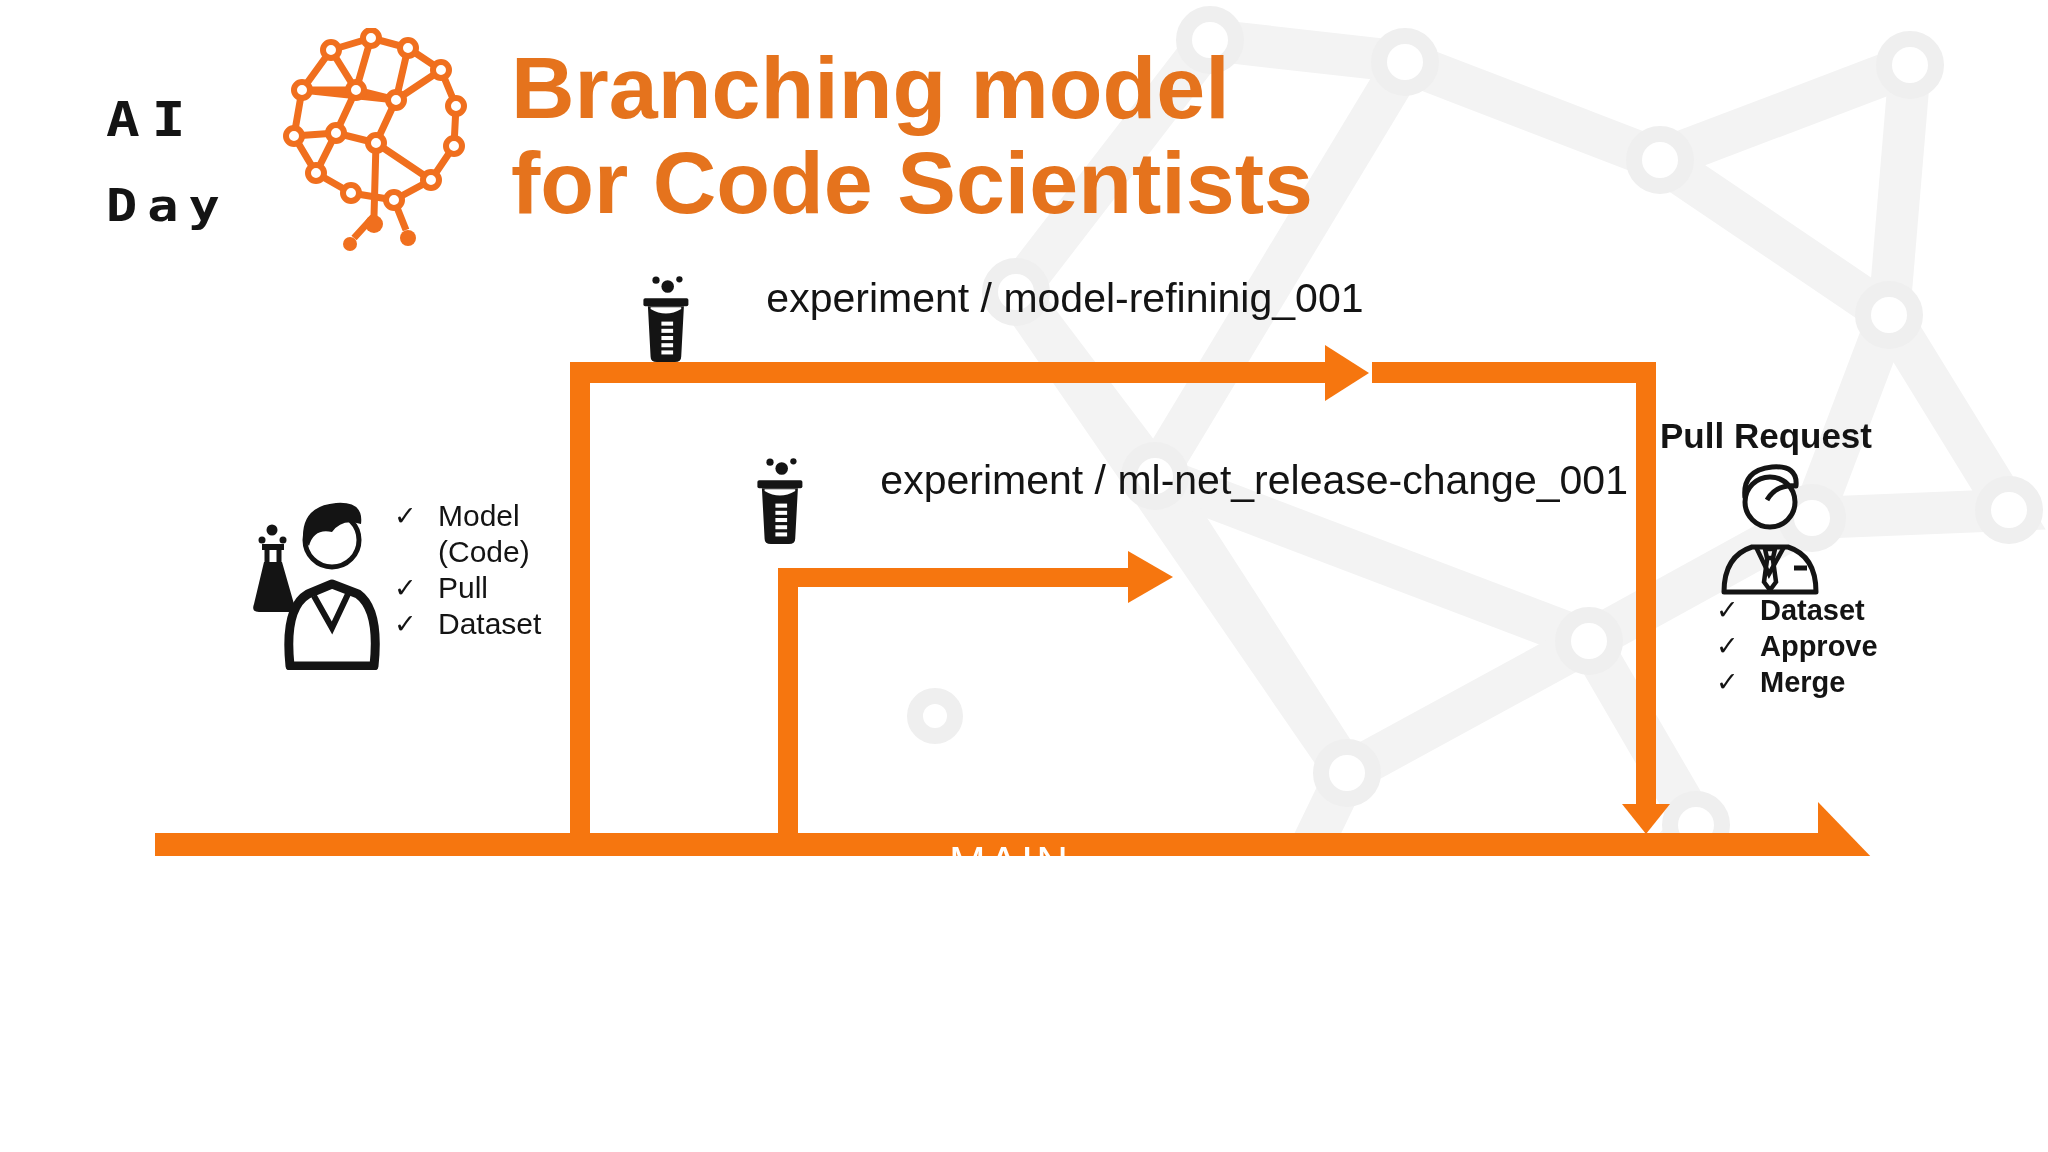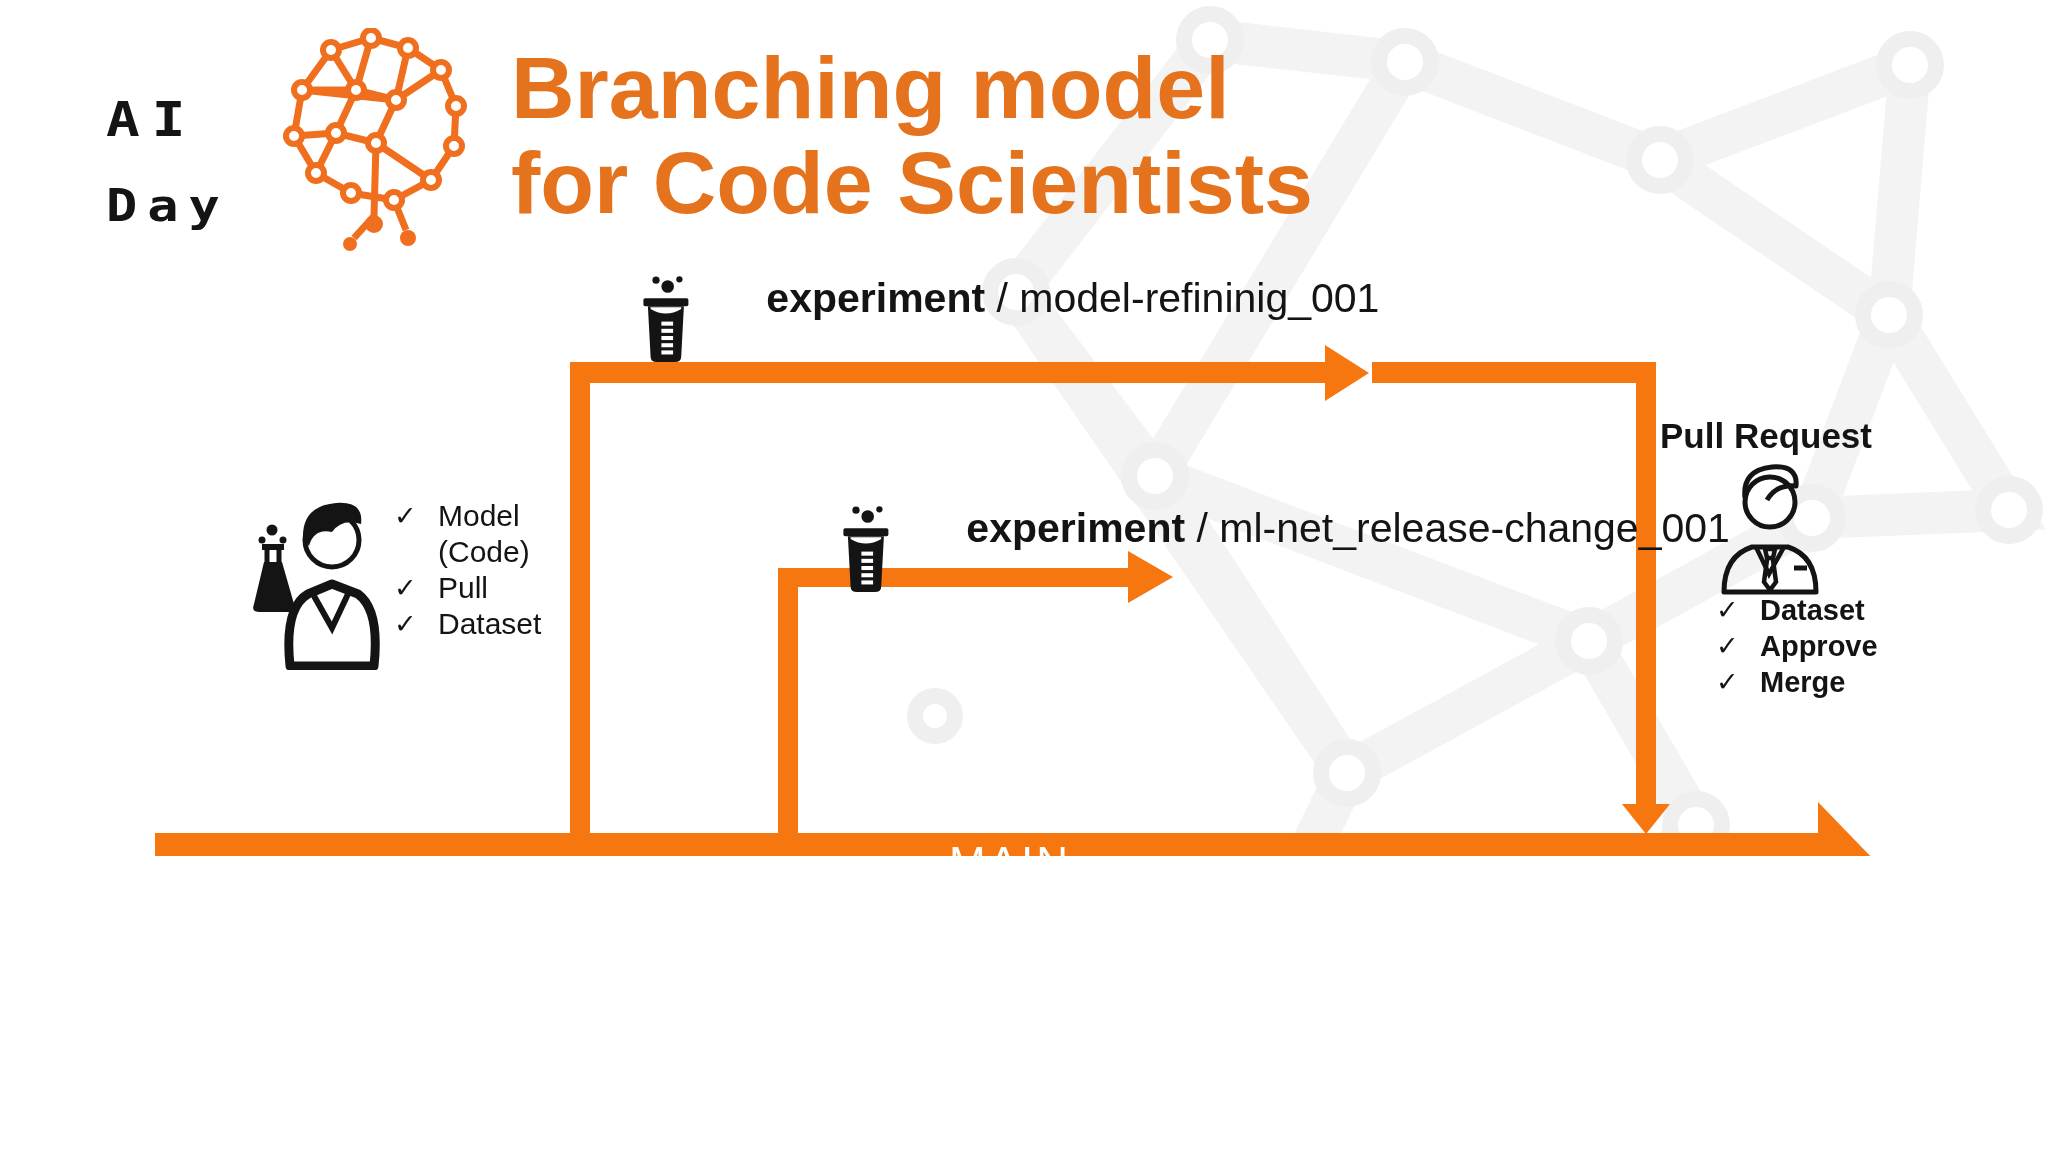--- a/index.html
+++ b/index.html
@@ -51,23 +51,23 @@
             border-top:26px solid transparent;border-bottom:26px solid transparent;}
   #main-bar{left:155px;top:833px;width:1663px;height:58px;}
   #main-arrow{left:1818px;top:802px;width:0;height:0;border-left:58px solid var(--arrow_orange);
               border-top:60px solid transparent;border-bottom:60px solid transparent;}
   #main-label{left:900px;top:838px;width:220px;text-align:center;font-size:44px;
               letter-spacing:3px;color:var(--main_label_color);}
 
   
   .branch-label{display:flex;align-items:flex-end;}
   #b1-label{left:638px;top:268px;height:100px;}
-  #b2-label{left:838px;top:450px;height:100px;margin-top:48px;}
+  #b2-label{left:752px;top:450px;height:100px;}
   .branch-text{font-size:41px;line-height:1;padding-bottom:8px;margin-left:6px;white-space:pre;}
-  .branch-text .bold{font-weight:bold;}
+  .branch-text .bold{font-weight:normal;}
   .beaker-icon svg{display:block;}
   .ink-fill{fill:var(--ink);}
   .ink-stroke{stroke:var(--ink);fill:none;}
 
   
   #scientist{left:246px;top:488px;}
   #left-list{left:394px;top:498px;font-size:30px;line-height:36px;}
   .chk-row{display:grid;grid-template-columns:44px auto;}
   .chk{font-size:27px;}
 

